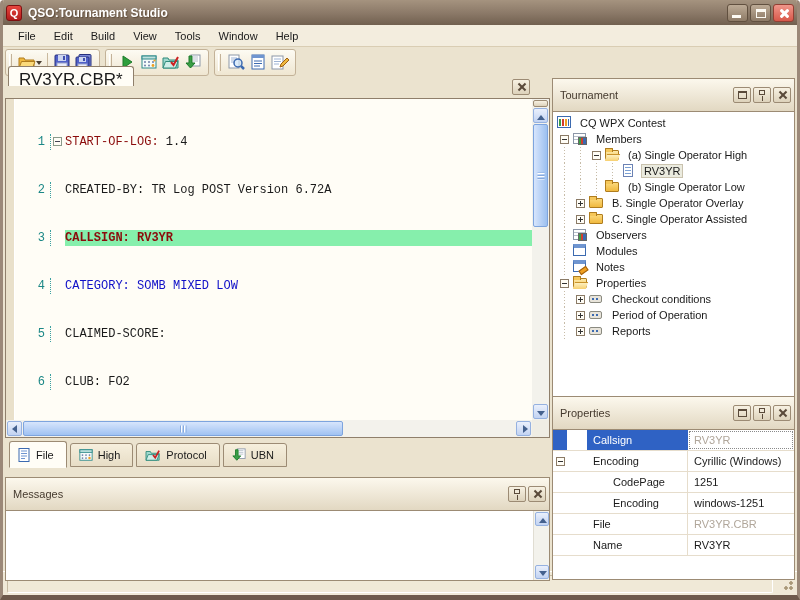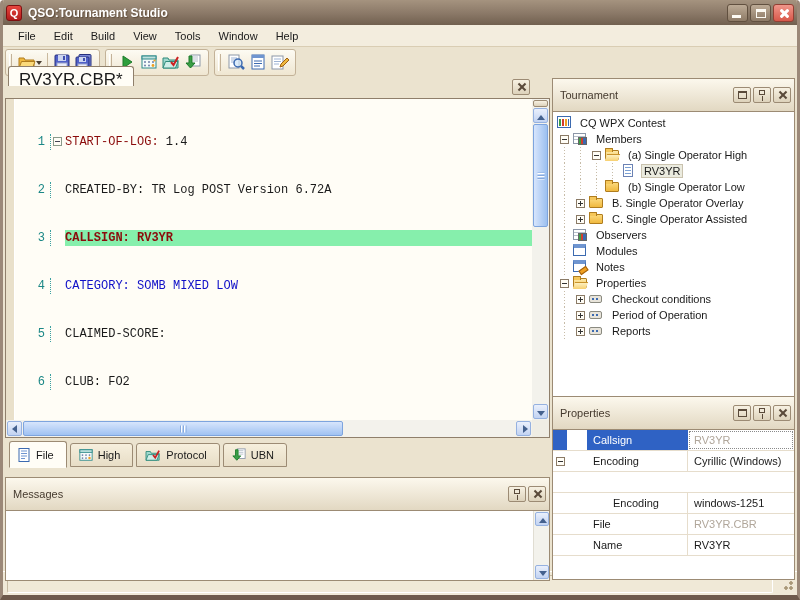--- a/index.html
+++ b/index.html
@@ -572,20 +572,22 @@
         </div>
         <div class="prow">
           <span class="pexp">
               <span class="exp"></span>
             </span>
           <span class="plabel">Encoding</span>
           <span class="pvalue">Cyrillic (Windows)</span>
         </div>
         <div class="prow">
           <span class="pexp"></span>
+          <span class="plabel child">CodePage</span>
+          <span class="pvalue">1251</span>
         </div>
         <div class="prow">
           <span class="pexp"></span>
           <span class="plabel child">Encoding</span>
           <span class="pvalue">windows-1251</span>
         </div>
         <div class="prow">
           <span class="pexp"></span>
           <span class="plabel">File</span>
           <span class="pvalue gray">RV3YR.CBR</span>

